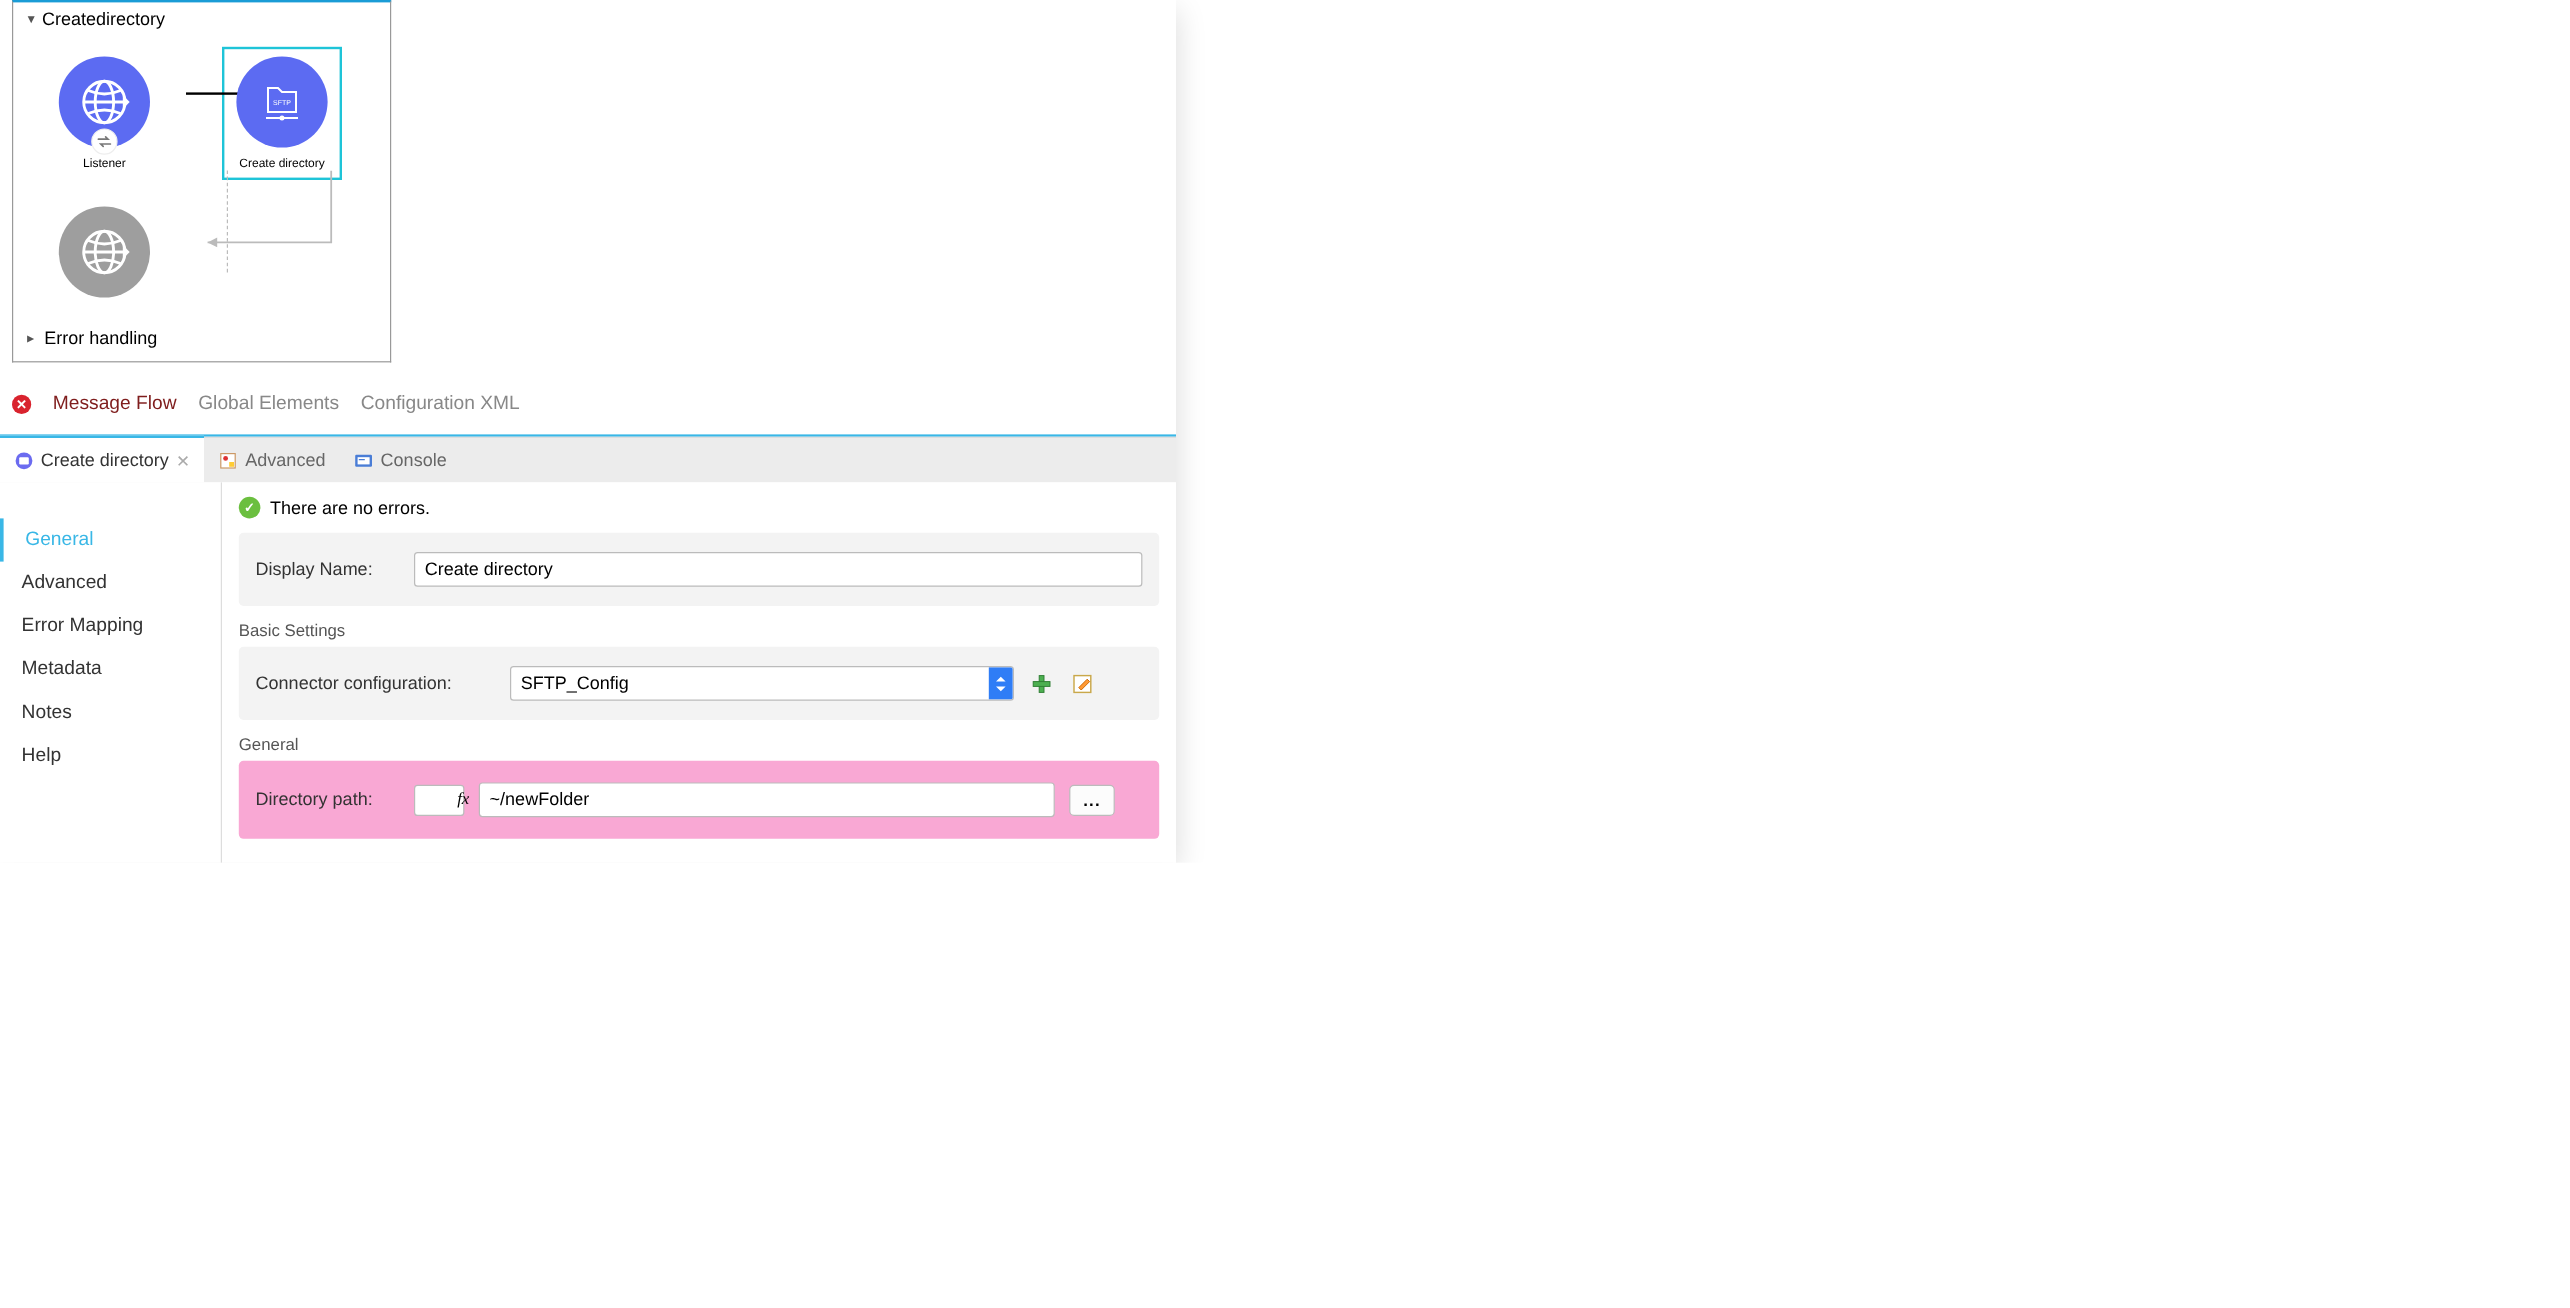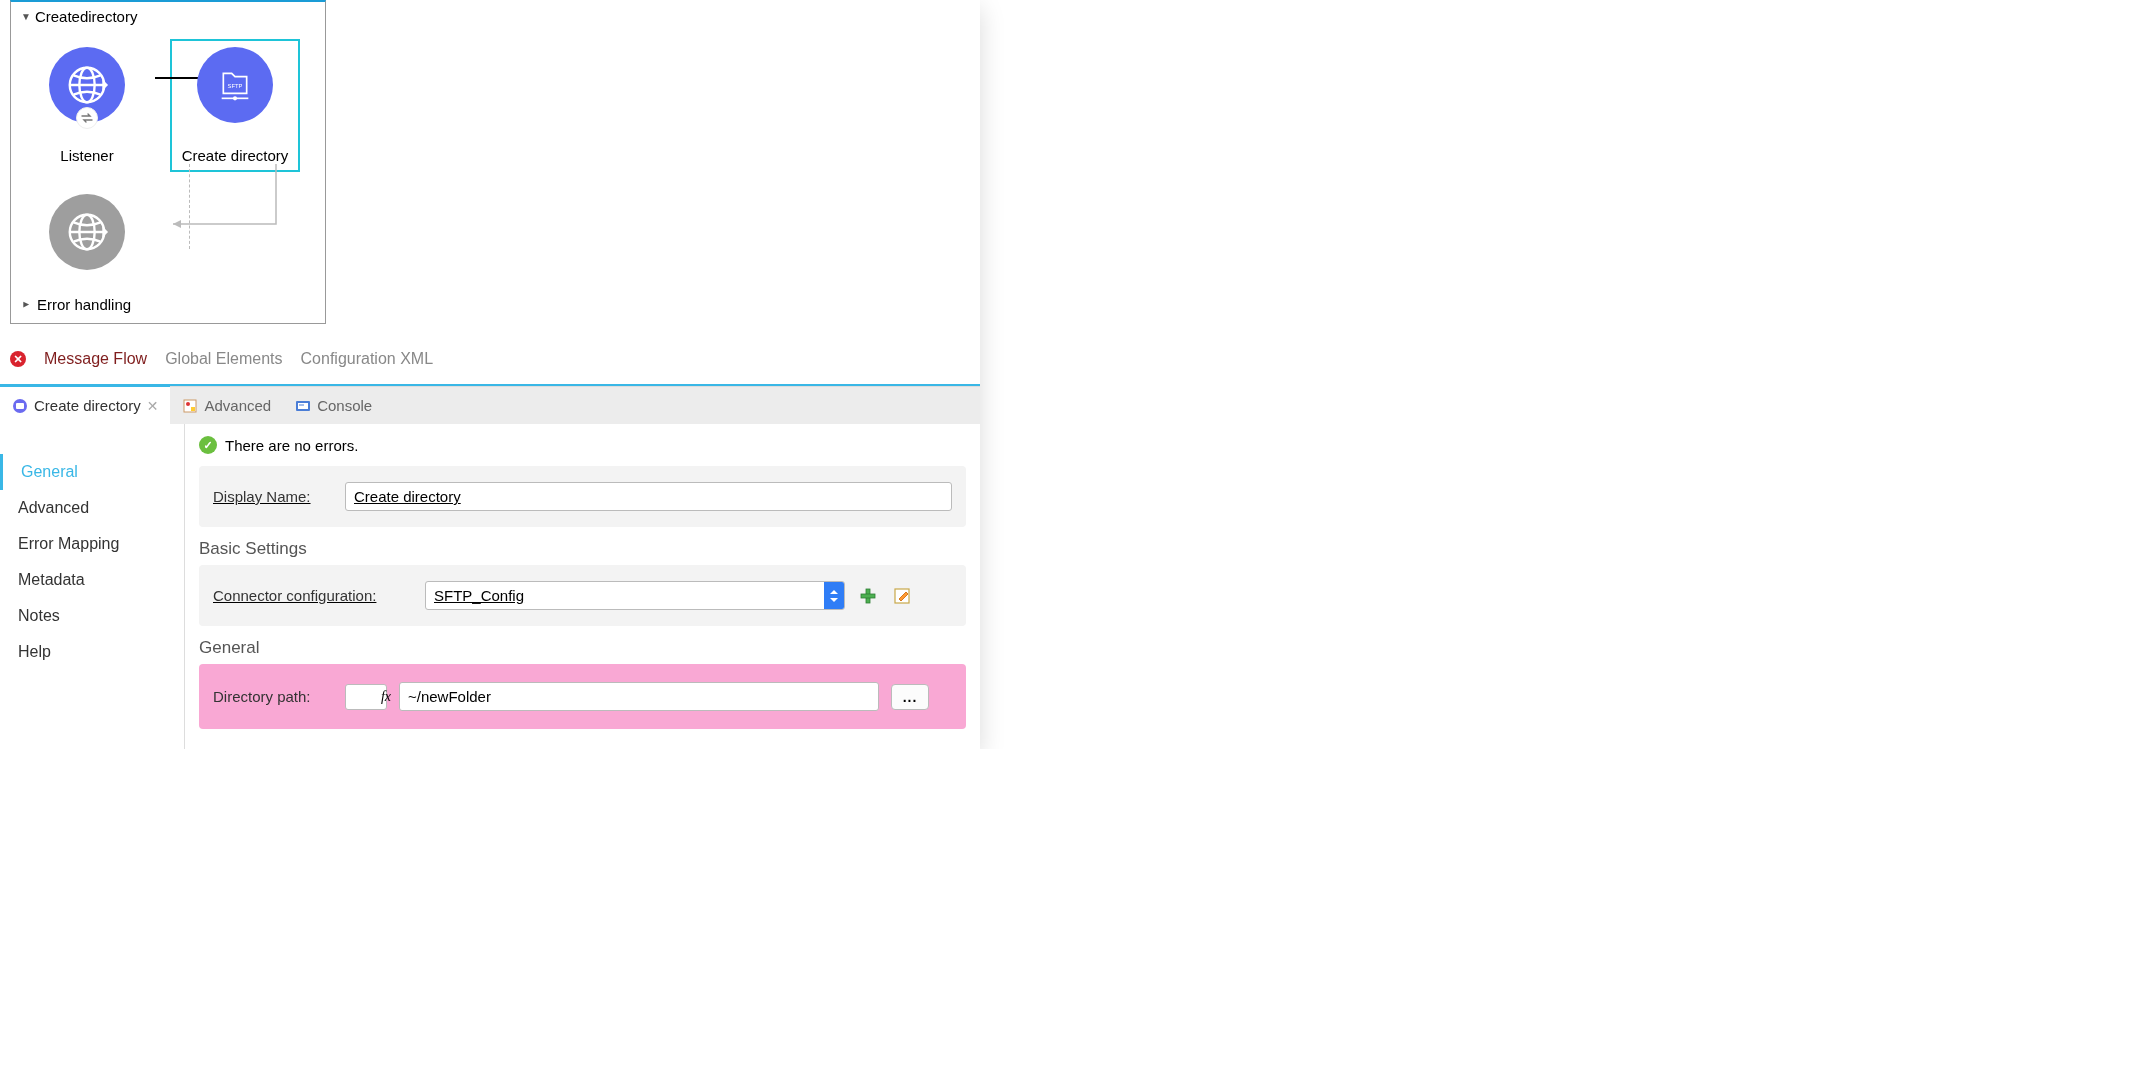--- a/index.html
+++ b/index.html
@@ -68,22 +68,22 @@
   background: #5c6bf2;
   display: flex;
   align-items: center;
   justify-content: center;
   position: relative;
 }
 .node-circle.grey {
   background: #9e9e9e;
 }
 .node-sublabel {
-  margin-top: 24px;
-  font-size: 15px;
+  margin-top: 8px;
+  font-size: 10px;
   text-align: center;
 }
 .arrow-between {
   position: absolute;
   top: 48px;
   left: 144px;
   width: 52px;
   height: 2px;
   background: #000;
 }
@@ -208,21 +208,20 @@
   background: #6bbf3f;
   border-radius: 50%;
   display: flex; align-items: center; justify-content: center;
   color: #fff; font-size: 11px; font-weight: bold;
 }
 .form-group {
   background: #f3f3f3;
   border-radius: 4px;
   padding: 10px 14px;
   margin-bottom: 12px;
-  text-decoration: underline;
 }
 .form-row {
   display: flex;
   align-items: center;
   gap: 12px;
   padding: 6px 0;
 }
 .form-label {
   font-size: 15px;
   color: #333;
@@ -261,21 +260,21 @@
   justify-content: center;
   color: #fff;
   font-size: 13px;
 }
 .icon-btn {
   width: 22px; height: 22px;
   display: flex; align-items: center; justify-content: center;
   cursor: pointer;
 }
 .section-title {
-  font-size: 17px;
+  font-size: 14px;
   color: #555;
   margin: 0 0 6px 0;
 }
 .fx-btn {
   width: 28px; height: 26px;
   border: 1px solid #bbb;
   border-radius: 3px;
   background: #fff;
   display: flex; align-items: center; justify-content: center;
   font-style: italic;

